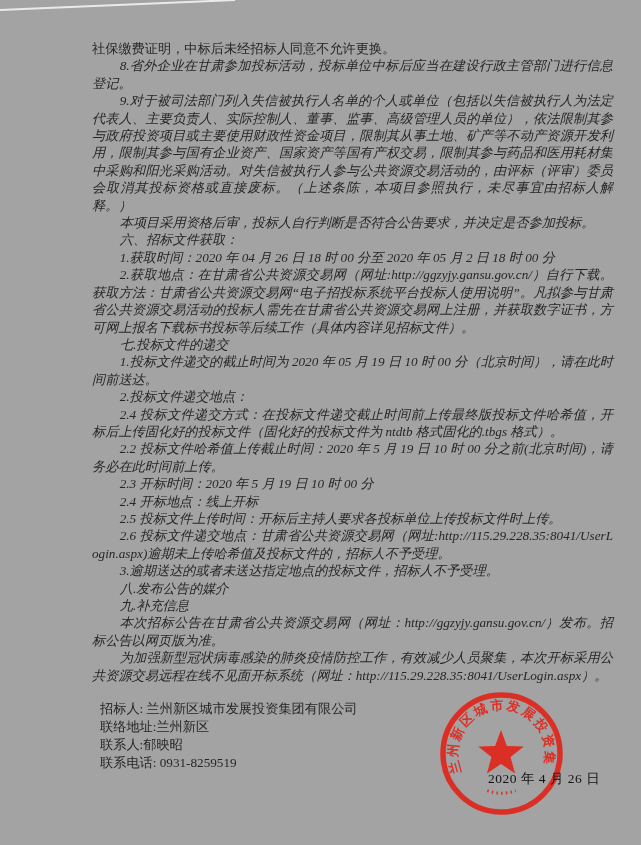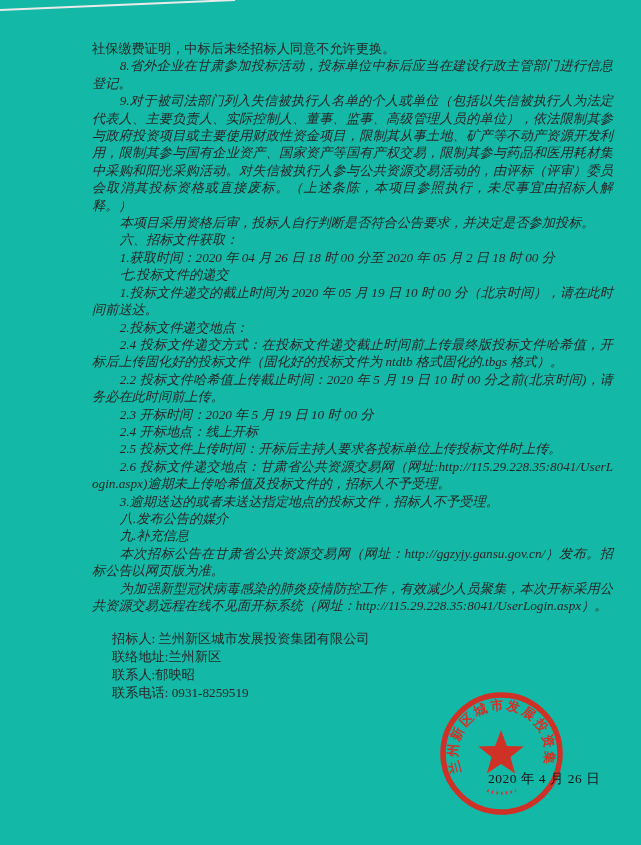--- a/index.html
+++ b/index.html
@@ -4,21 +4,21 @@
 <style>
   html, body {
     margin: 0;
     padding: 0;
     background: #ffffff;
   }
   .page {
     position: relative;
     width: 641px;
     height: 845px;
-    background: #14b8a6;
+    background: #a3a3a3;
     overflow: hidden;
     font-family: "Liberation Serif", "DejaVu Serif", serif;
     color: #262626;
   }
   .scan-edge {
     position: absolute;
     top: 0; left: 0;
     z-index: 0;
     pointer-events: none;
   }
@@ -37,21 +37,21 @@
   .doc-body p {
     margin: 0;
     padding: 0;
   }
   .doc-body p.indent {
     text-indent: 2.1em;
     font-style: italic;
   }
   .contact-block {
     margin-top: 16px;
-    margin-left: 20px;
+    margin-left: 8px;
     line-height: 18px;
     text-align: left;
     font-family: Liberation Serif, serif;
   }
   .stamp {
     position: absolute;
     left: 438px;
     top: 690px;
     width: 127px;
     height: 127px;
@@ -79,20 +79,21 @@
     <line x1="0" y1="10" x2="235" y2="0" stroke="#eaeaea" stroke-width="2"></line>
   </svg>
 
   <div class="doc-body">
     <p>社保缴费证明，中标后未经招标人同意不允许更换。</p>
     <p class="indent">8.省外企业在甘肃参加投标活动，投标单位中标后应当在建设行政主管部门进行信息登记。</p>
     <p class="indent">9.对于被司法部门列入失信被执行人名单的个人或单位（包括以失信被执行人为法定代表人、主要负责人、实际控制人、董事、监事、高级管理人员的单位），依法限制其参与政府投资项目或主要使用财政性资金项目，限制其从事土地、矿产等不动产资源开发利用，限制其参与国有企业资产、国家资产等国有产权交易，限制其参与药品和医用耗材集中采购和阳光采购活动。对失信被执行人参与公共资源交易活动的，由评标（评审）委员会取消其投标资格或直接废标。（上述条陈，本项目参照执行，未尽事宜由招标人解释。）</p>
     <p class="indent">本项目采用资格后审，投标人自行判断是否符合公告要求，并决定是否参加投标。</p>
     <p class="indent">六、招标文件获取：</p>
     <p class="indent">1.获取时间：2020 年 04 月 26 日 18 时 00 分至 2020 年 05 月 2 日 18 时 00 分</p>
+    <p class="indent">2.获取地点：在甘肃省公共资源交易网（网址:http://ggzyjy.gansu.gov.cn/）自行下载。获取方法：甘肃省公共资源交易网“电子招投标系统平台投标人使用说明”。凡拟参与甘肃省公共资源交易活动的投标人需先在甘肃省公共资源交易网上注册，并获取数字证书，方可网上报名下载标书投标等后续工作（具体内容详见招标文件）。</p>
     <p class="indent">七.投标文件的递交</p>
     <p class="indent">1.投标文件递交的截止时间为 2020 年 05 月 19 日 10 时 00 分（北京时间），请在此时间前送达。</p>
     <p class="indent">2.投标文件递交地点：</p>
     <p class="indent">2.4 投标文件递交方式：在投标文件递交截止时间前上传最终版投标文件哈希值，开标后上传固化好的投标文件（固化好的投标文件为 ntdtb 格式固化的.tbgs 格式）。</p>
     <p class="indent">2.2 投标文件哈希值上传截止时间：2020 年 5 月 19 日 10 时 00 分之前(北京时间)，请务必在此时间前上传。</p>
     <p class="indent">2.3 开标时间：2020 年 5 月 19 日 10 时 00 分</p>
     <p class="indent">2.4 开标地点：线上开标</p>
     <p class="indent">2.5 投标文件上传时间：开标后主持人要求各投标单位上传投标文件时上传。</p>
     <p class="indent">2.6 投标文件递交地点：甘肃省公共资源交易网（网址:http://115.29.228.35:8041/UserLogin.aspx)逾期未上传哈希值及投标文件的，招标人不予受理。</p>
     <p class="indent">3.逾期送达的或者未送达指定地点的投标文件，招标人不予受理。</p>

